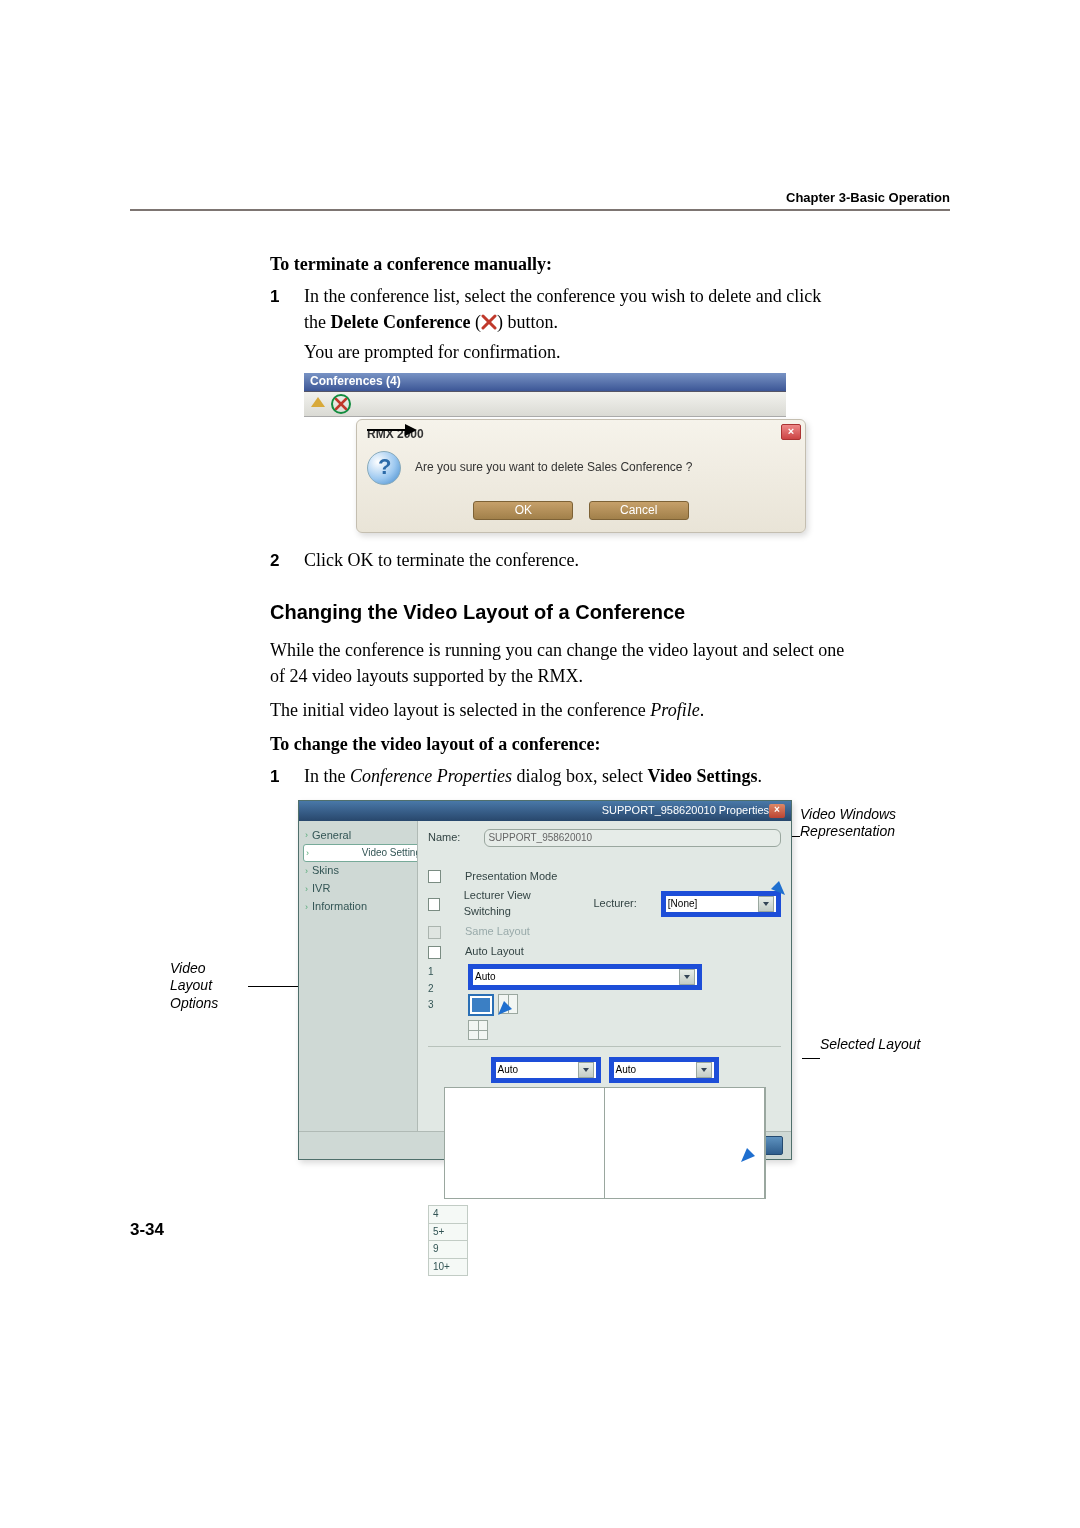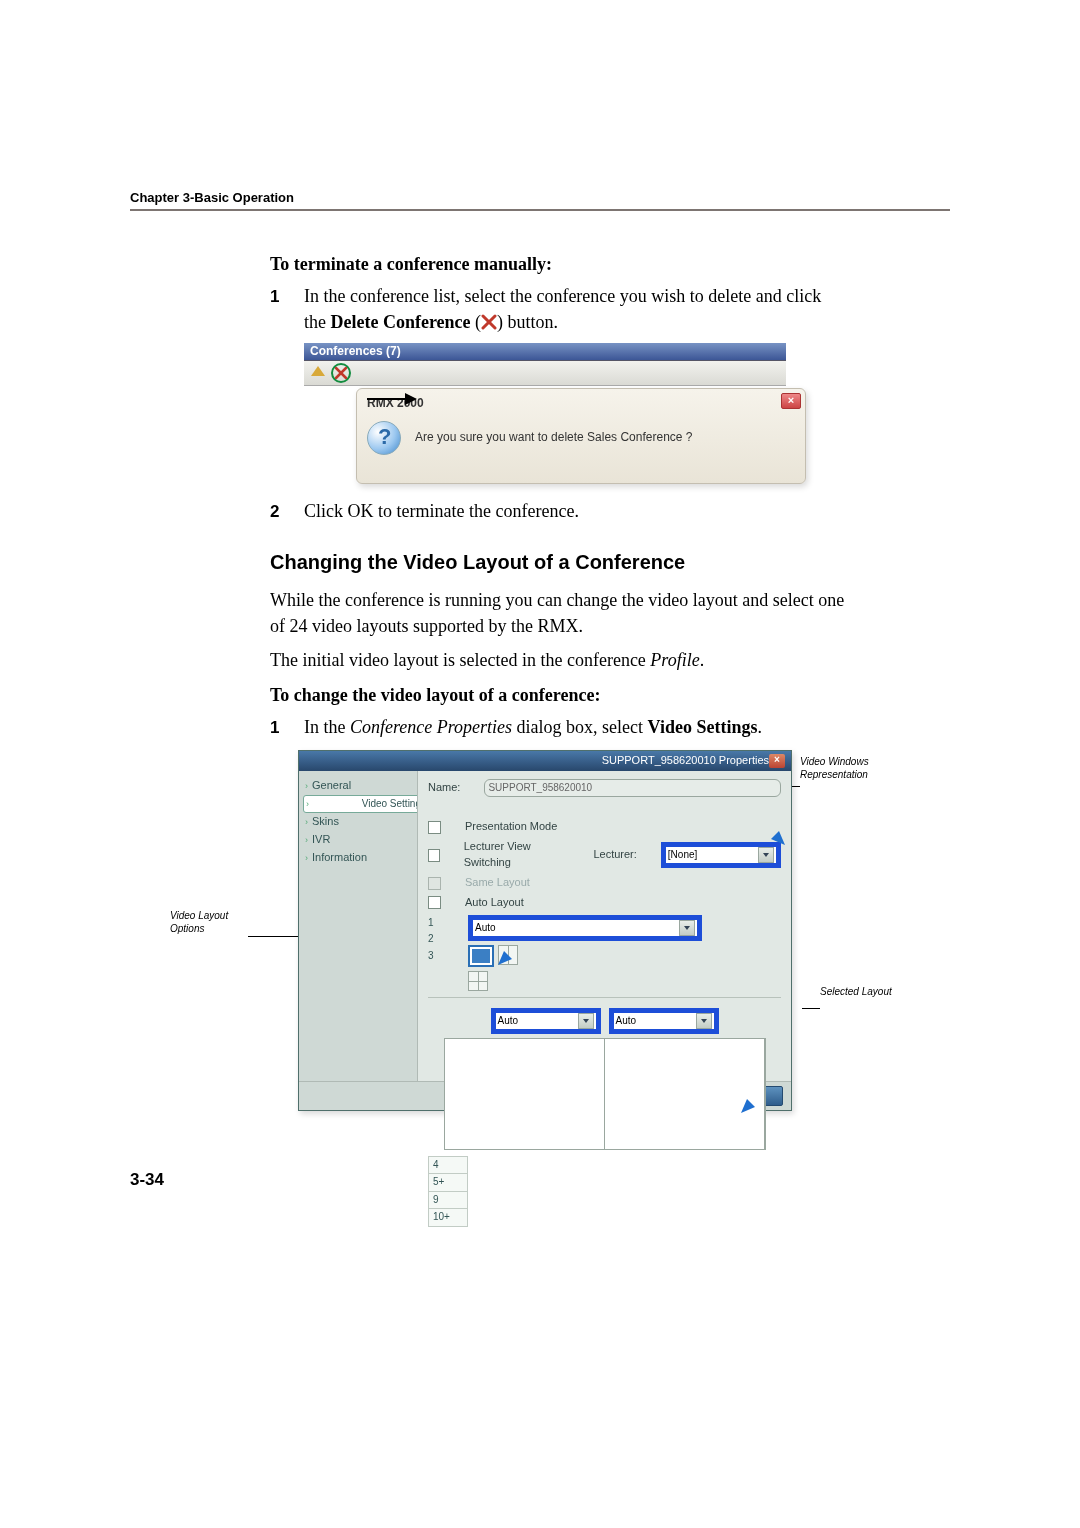--- a/index.html
+++ b/index.html
@@ -12,20 +12,21 @@
   }
   .page {
     padding: 190px 130px 140px 130px;
     position: relative;
   }
   .chapter-title {
     font-family: Arial, Helvetica, sans-serif;
     font-weight: bold;
     font-size: 13px;
     margin-bottom: 4px;
+    text-align: right;
   }
   .rule {
     border: none;
     border-top: 2px solid #7d7572;
     margin: 0 0 40px 0;
   }
   .content {
     margin-left: 140px;
     width: 575px;
     font-size: 18px;
@@ -252,21 +253,21 @@
     position: relative;
     margin-top: 10px;
     height: 370px;
     margin-left: -100px;
     width: 760px;
   }
   .side-label {
     position: absolute;
     font-style: italic;
     font-family: Arial, Helvetica, sans-serif;
-    font-size: 10px;
+    font-size: 14px;
     color:#000;
     line-height:1.25;
   }
   .label-left { left: 0; top: 160px; width: 80px; text-align:left; }
   .label-right1 { right: 0; top: 6px; width: 130px; }
   .label-right2 { right: 0; top: 236px; width: 110px; }
   .leader-l1 {
     position:absolute;
     left: 78px; top:186px;
     width: 50px;
@@ -482,24 +483,25 @@
     <div class="subhead">To terminate a conference manually:</div>
 
     <ol class="steps">
       <li>
         <div class="num">1</div>
         <div class="body">
           <span>In the conference list, select the conference you wish to delete and click the </span><span class="bold">Delete Conference</span><span> (</span><span class="del-icon"><svg width="16" height="16" viewBox="0 0 16 16">
                 <line x1="2" y1="2" x2="14" y2="14" stroke="#c0392b" stroke-width="3" stroke-linecap="round"></line>
                 <line x1="14" y1="2" x2="2" y2="14" stroke="#c0392b" stroke-width="3" stroke-linecap="round"></line>
               </svg></span><span>) button.</span>
+          <div class="para">You are prompted for confirmation.</div>
 
           
           <div class="fig1">
-            <div class="conf-titlebar">Conferences (7)</div>
+            <div class="conf-titlebar">Conferences (4)</div>
             <div class="conf-toolbar">
               <span class="tb-btn star"></span>
               <span class="tb-btn del">
                 <svg width="12" height="12" viewBox="0 0 12 12">
                     <line x1="1" y1="1" x2="11" y2="11" stroke="#c0392b" stroke-width="2.5" stroke-linecap="round"></line>
                     <line x1="11" y1="1" x2="1" y2="11" stroke="#c0392b" stroke-width="2.5" stroke-linecap="round"></line>
                   </svg>
               </span>
             </div>
             <table class="conf-table">
@@ -510,20 +512,24 @@
             <div class="dlg1">
               <svg class="arrow-to-dlg" width="50" height="20" viewBox="0 0 50 20">
                 <line x1="0" y1="10" x2="38" y2="10" stroke="#000" stroke-width="2"></line>
                 <polygon points="38,4 50,10 38,16" fill="#000"></polygon>
               </svg>
               <div class="dlg1-x">×</div>
               <div class="dlg1-title">RMX 2000</div>
               <div class="dlg1-body">
                 <div class="qicon"></div>
                 <div>Are you sure you want to delete Sales Conference ?</div>
+              </div>
+              <div class="dlg1-btns">
+                <span class="xpbtn">OK</span>
+                <span class="xpbtn">Cancel</span>
               </div>
             </div>
           </div>
 
         </div>
       </li>
 
       <li>
         <div class="num">2</div>
         <div class="body">Click OK to terminate the conference.</div>

